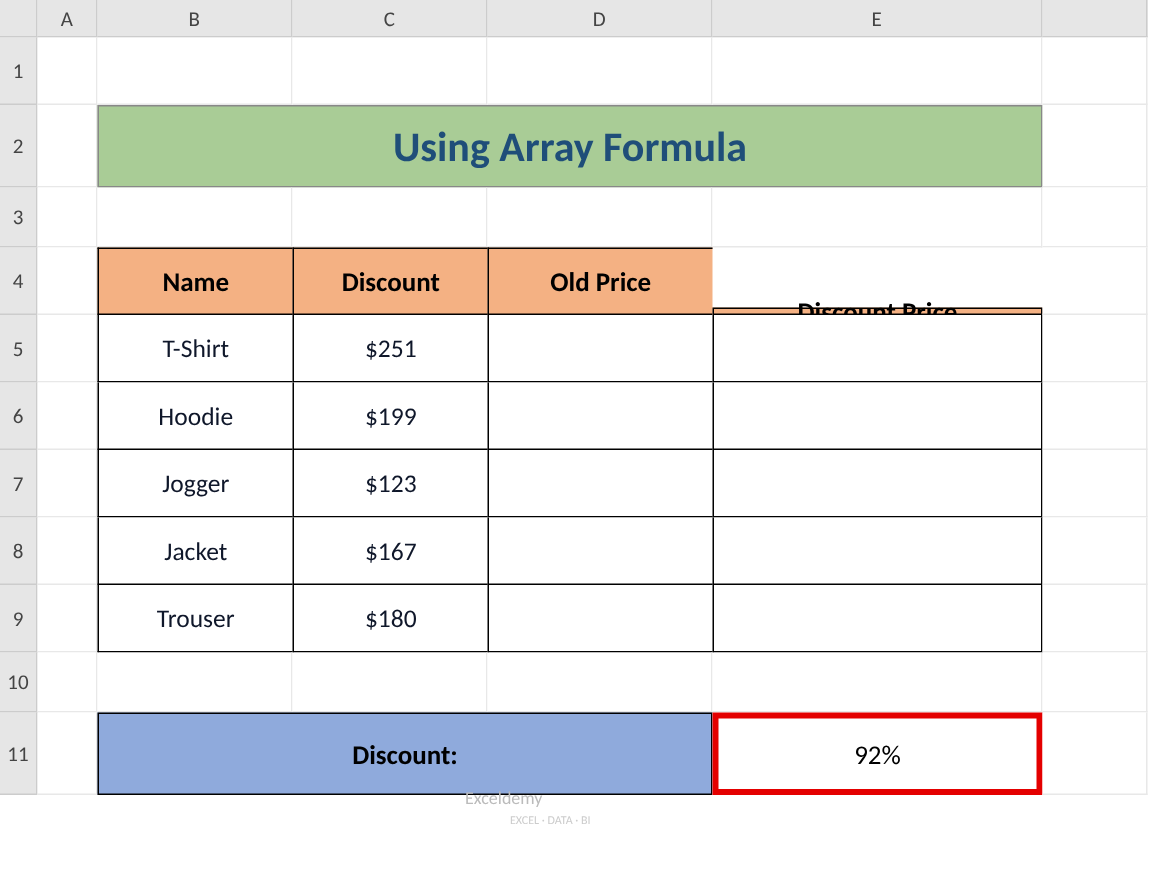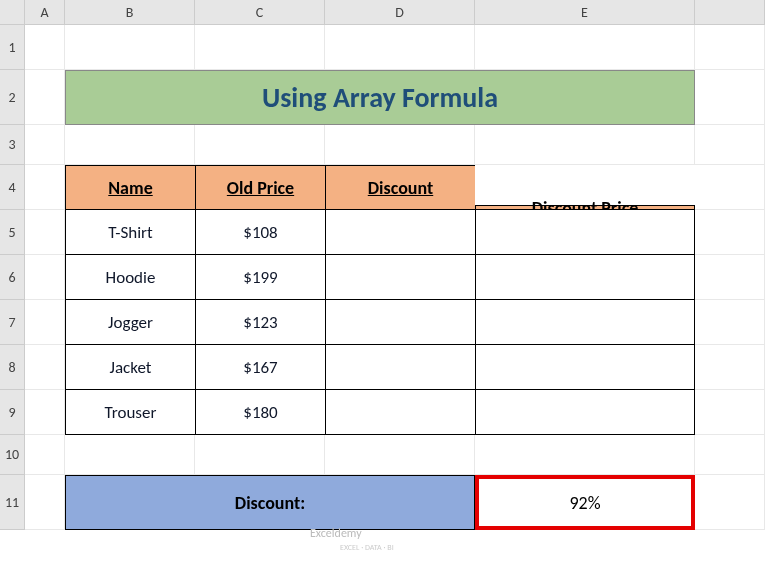--- a/index.html
+++ b/index.html
@@ -66,21 +66,20 @@
       background: #f4b183;
       border-top: 1px solid #000000;
       border-left: 1px solid #000000;
       border-bottom: 1px solid #000000;
       display: flex;
       align-items: center;
       justify-content: center;
       font-size: 18px;
       font-weight: bold;
       color: #000000;
-      text-decoration: underline;
     }
     .table-header-cell.last {
       border-right: 1px solid #000000;
       margin-top: 40px;
     }
     .table-data-cell {
       background: #ffffff;
       border-left: 1px solid #000000;
       border-bottom: 1px solid #000000;
       display: flex;
@@ -159,29 +158,29 @@
   <div class="empty-cell"></div>
   <div class="empty-cell"></div>
   <div class="empty-cell"></div>
   <div class="empty-cell"></div>
   <div class="empty-cell"></div>
   <div class="empty-cell"></div>
 
   <div class="row-header">4</div>
   <div class="empty-cell"></div>
   <div class="table-header-cell">Name</div>
+  <div class="table-header-cell">Discount</div>
   <div class="table-header-cell">Old Price</div>
-  <div class="table-header-cell">Discount</div>
   <div class="table-header-cell last">Discount Price</div>
   <div class="empty-cell"></div>
 
   <div class="row-header">5</div>
   <div class="empty-cell"></div>
   <div class="table-data-cell">T-Shirt</div>
-  <div class="table-data-cell">$108</div>
+  <div class="table-data-cell">$251</div>
   <div class="table-data-cell"></div>
   <div class="table-data-cell last"></div>
   <div class="empty-cell"></div>
 
   <div class="row-header">6</div>
   <div class="empty-cell"></div>
   <div class="table-data-cell">Hoodie</div>
   <div class="table-data-cell">$199</div>
   <div class="table-data-cell"></div>
   <div class="table-data-cell last"></div>

